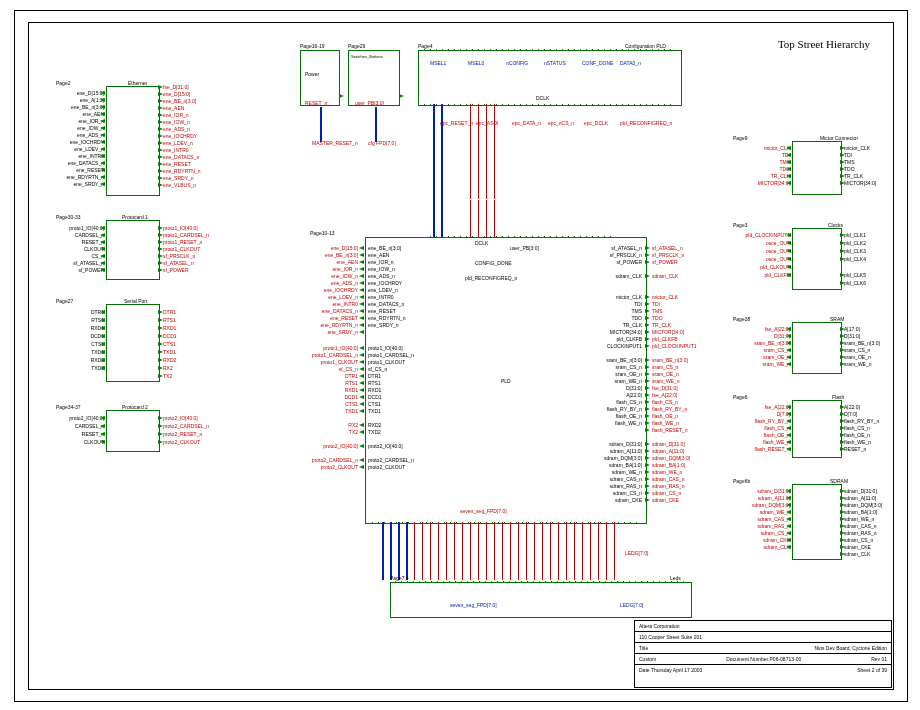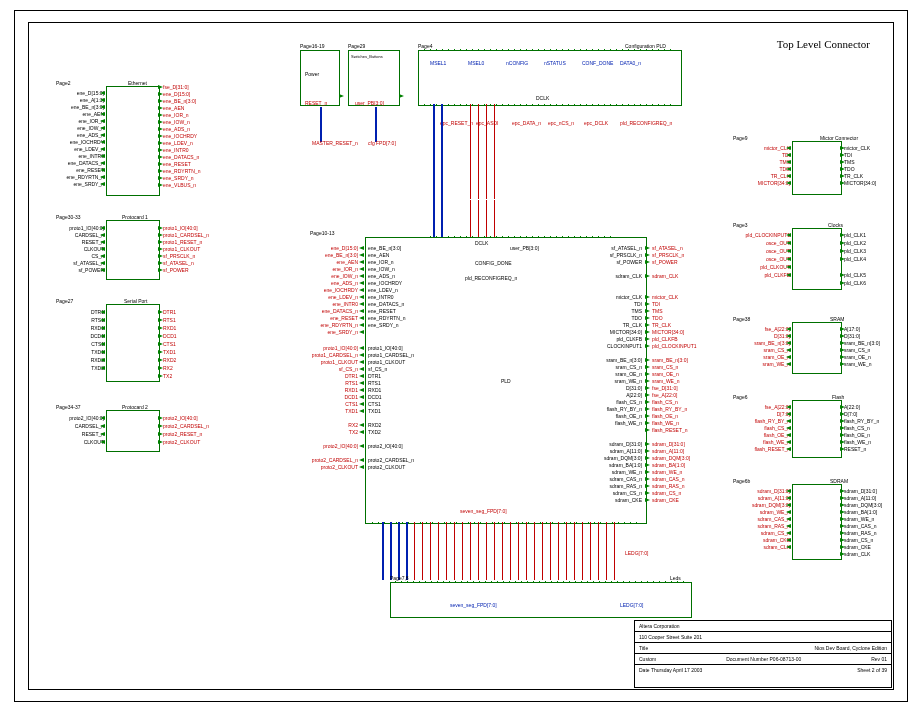--- a/index.html
+++ b/index.html
@@ -24,21 +24,21 @@
   .titleblk .row{border-top:1px solid #000;padding:2px 4px;display:flex;justify-content:space-between}
   .titleblk .row:first-child{border-top:none}
   .pin-row{position:absolute;background:repeating-linear-gradient(to right,#008000 0 1px,transparent 1px 6px)}
 </style>
 </head>
 <body>
 
 <div class="page">
   <div class="frame outer"></div>
   <div class="frame inner"></div>
-  <div class="title">Top Level Connector</div>
+  <div class="title">Top Street Hierarchy</div>
 
   <div class="lbl" style="left:300px;top:43px">Page16-19</div>
   <div class="block" style="left:300px;top:50px;width:38px;height:54px">
     <div class="port" style="left:4px;top:20px">Power</div>
   </div>
   <div class="tri r" style="left:339px;top:94px"></div>
   <div class="net red" style="left:305px;top:100px">RESET_n</div>
   <div class="bus" style="left:320px;top:107px;width:2px;height:35px"></div>
 
   <div class="lbl" style="left:348px;top:43px">Page29</div>

